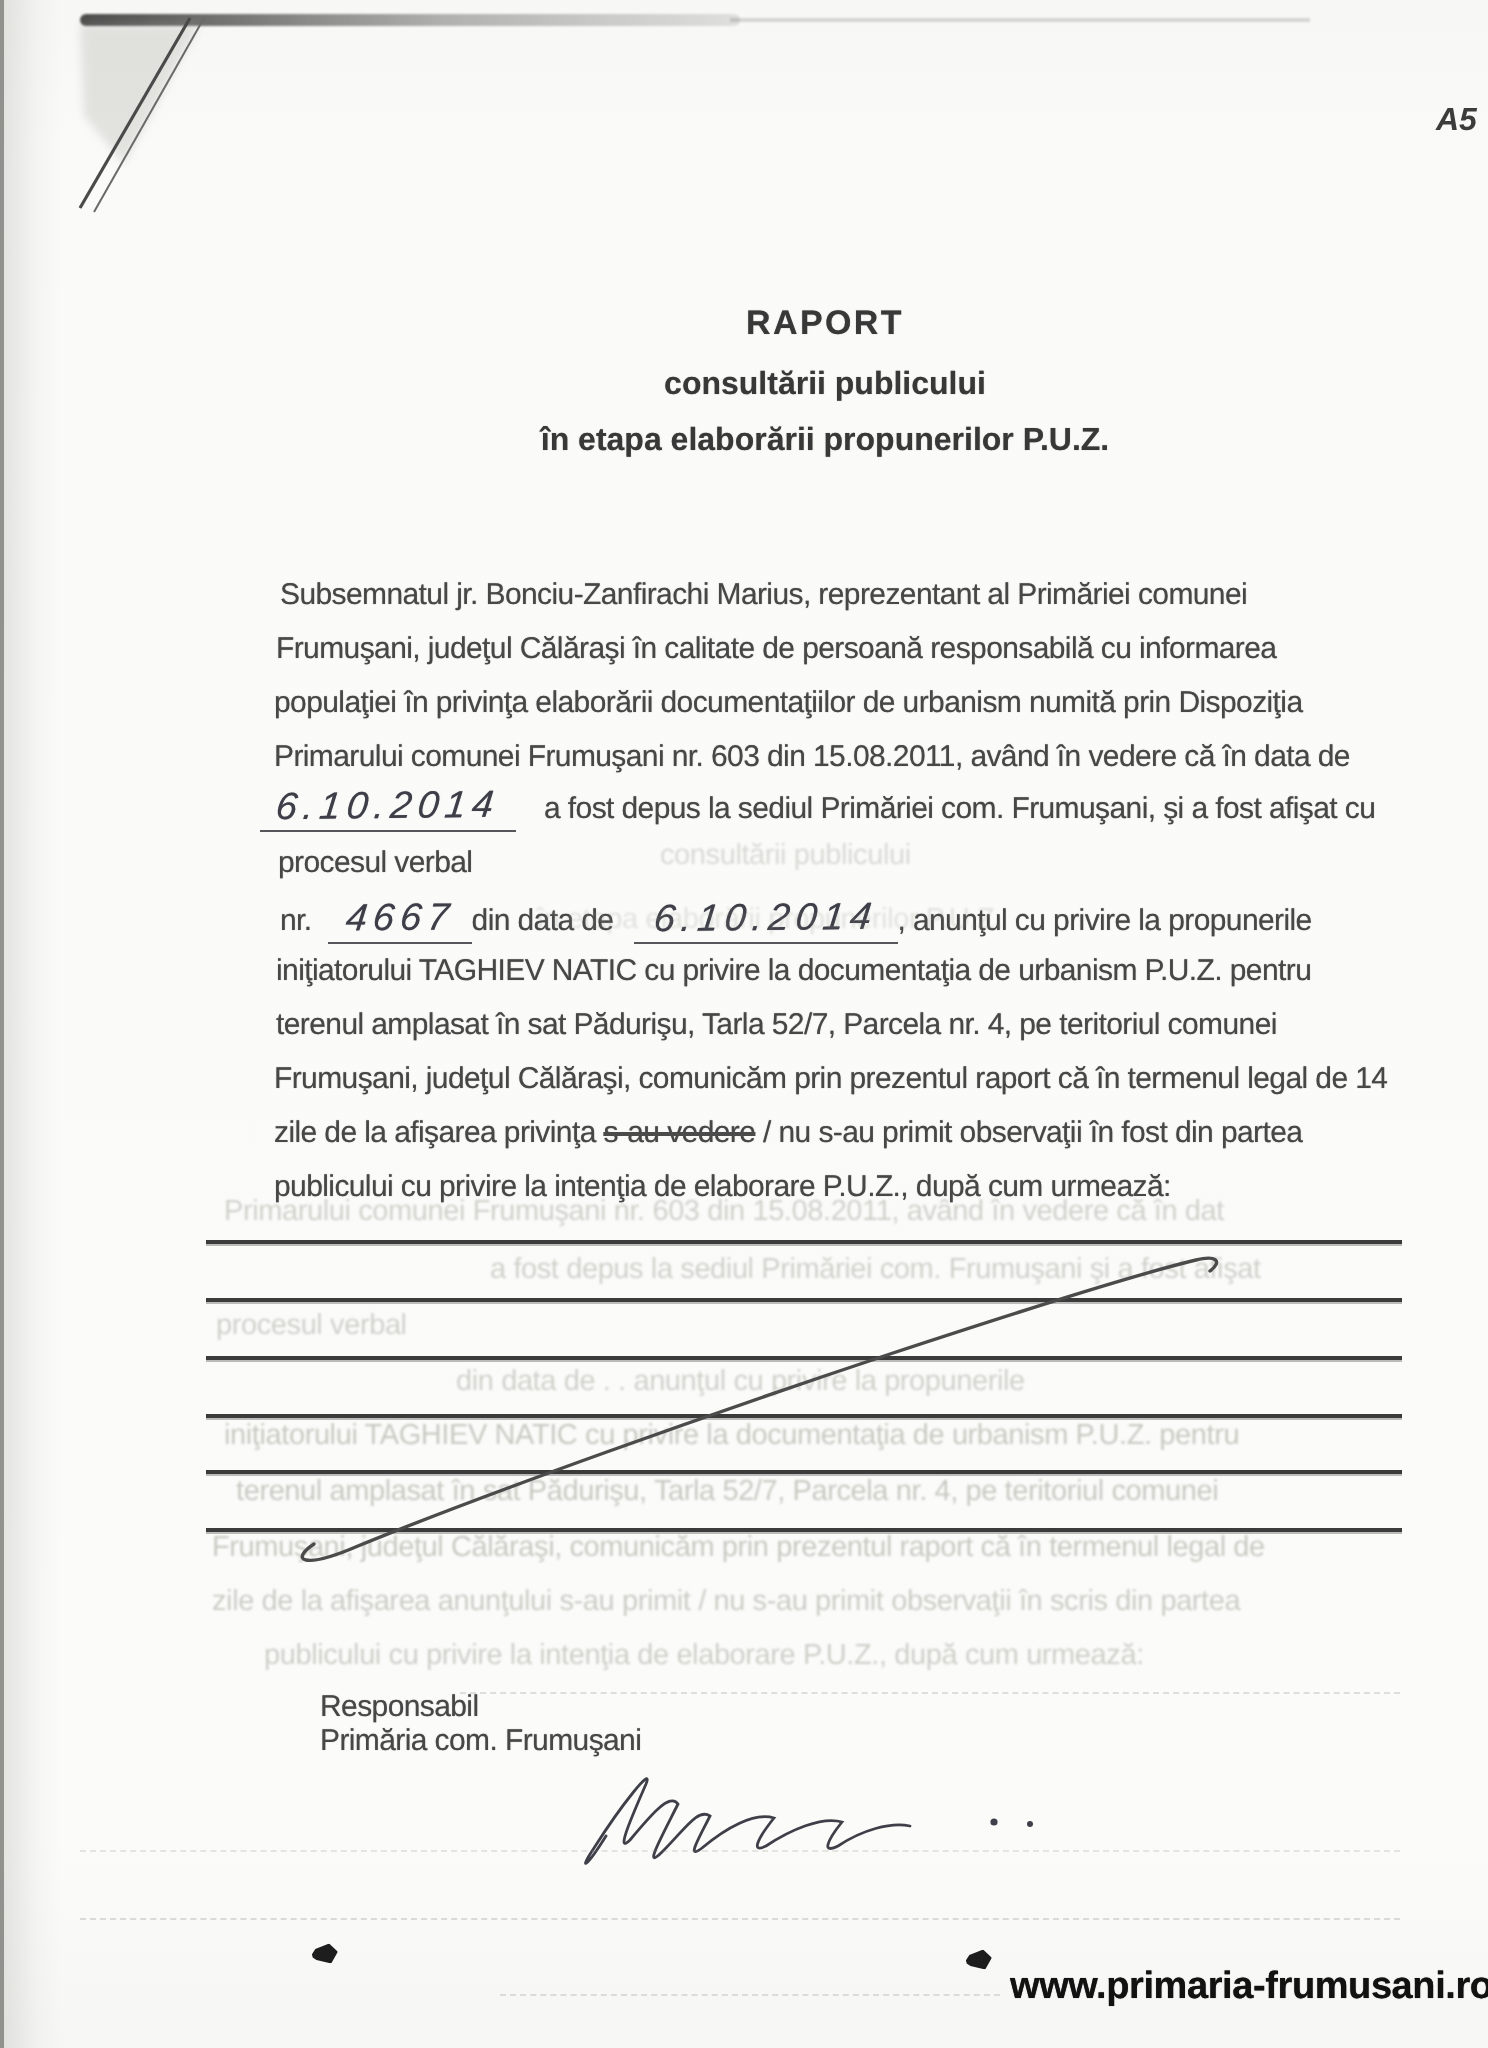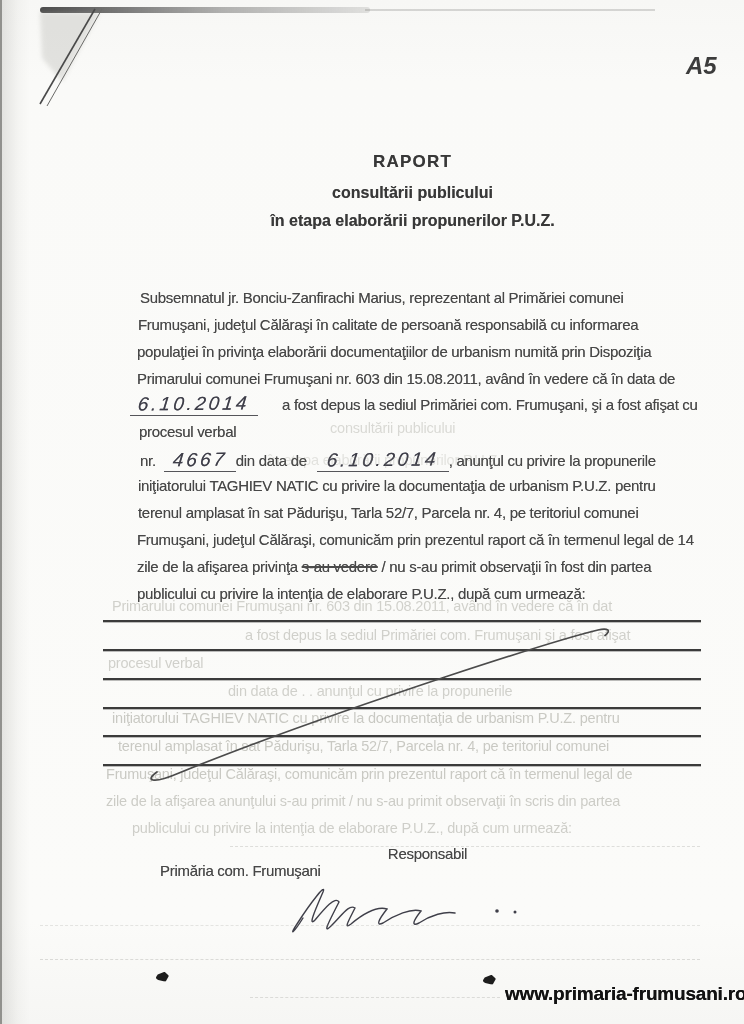--- a/index.html
+++ b/index.html
@@ -9,21 +9,21 @@
     font-family:"Liberation Sans", sans-serif;
     -webkit-font-smoothing:antialiased;
   }
   
   .edge-left{position:absolute;left:0;top:0;width:2px;height:1024px;background:#7d7d79;opacity:.8;}
   .edge-band{position:absolute;left:0;top:0;width:30px;height:1024px;
     background:linear-gradient(90deg,rgba(160,160,155,.28),rgba(200,200,195,.12) 60%,transparent);}
   .abs{position:absolute;white-space:nowrap;}
   .scan-text{color:#474747;text-shadow:0 0 .5px rgba(80,80,80,.65);letter-spacing:-0.3px;font-size:15px;}
   .title-line{font-weight:bold;color:#383838;text-shadow:0 0 .5px rgba(60,60,60,.6);text-align:center;width:535px;left:145px;}
-  .corner{font-style:italic;font-weight:bold;color:#3c3c3c;font-size:24px;}
+  .corner{font-style:italic;font-weight:bold;color:#3c3c3c;font-size:16px;margin-left:32px;}
   .fill{display:inline-block;border-bottom:1.7px solid #55555a;text-align:center;height:23px;line-height:23px;vertical-align:baseline;}
   .hand{font-style:italic;font-size:19px;letter-spacing:3px;color:#3e3e48;display:inline-block;transform:skewX(-7deg) rotate(-.6deg);text-shadow:0 0 .4px rgba(60,60,80,.6);}
   .struck{text-decoration:line-through;text-decoration-thickness:1.5px;text-decoration-color:#4b4b4b;}
   .ghost{position:absolute;white-space:nowrap;color:#8d8d82;opacity:.38;filter:blur(.6px);font-size:14.5px;letter-spacing:-0.2px;}
   .rule{position:absolute;left:103px;width:598px;height:2.4px;background:#3b3b3b;box-shadow:0 1px 0 rgba(70,70,70,.35);}
   .dash{position:absolute;border-top:1px dashed rgba(125,125,118,.45);height:0;}
   .arrow-mark{position:absolute;width:13px;height:10px;background:#1d1d1d;
     clip-path:polygon(0 45%,15% 20%,70% 0,100% 45%,70% 100%,15% 75%,0 60%);transform:rotate(-6deg);}
   .url{font-weight:bold;color:#121212;font-size:19px;letter-spacing:-0.2px;text-shadow:0 0 .4px #222;}
   svg{position:absolute;overflow:visible;}
@@ -48,21 +48,21 @@
   <div class="abs title-line" style="top:152px;font-size:17px;letter-spacing:1.2px;">RAPORT</div>
   <div class="abs title-line" style="top:184px;font-size:16px;">consultării publicului</div>
   <div class="abs title-line" style="top:212px;font-size:16px;">în etapa elaborării propunerilor P.U.Z.</div>
 
   <div class="abs scan-text" style="left:140px;top:289px;">Subsemnatul jr. Bonciu-Zanfirachi Marius, reprezentant al Primăriei comunei</div>
   <div class="abs scan-text" style="left:137px;top:343px;">populaţiei în privinţa elaborării documentaţiilor de urbanism numită prin Dispoziţia</div>
   <div class="abs scan-text" style="left:138px;top:316px;">Frumuşani, judeţul Călăraşi în calitate de persoană responsabilă cu informarea</div>
   <div class="abs scan-text" style="left:137px;top:370px;">Primarului comunei Frumuşani nr. 603 din 15.08.2011, având în vedere că în data de</div>
 
   <div class="abs scan-text" style="left:130px;top:392px;">
-    <span class="fill" style="width:128px;"><span class="hand">6.10.2014</span></span><span style="margin-left:24px;">a fost depus la sediul Primăriei com. Frumuşani, şi a fost afişat cu</span>
+    <span class="fill" style="width:128px;"><span class="hand">6.10.2014</span></span><span style="margin-left:14px;">a fost depus la sediul Primăriei com. Frumuşani, şi a fost afişat cu</span>
   </div>
 
   <div class="abs scan-text" style="left:139px;top:423px;">procesul verbal</div>
 
   <div class="abs scan-text" style="left:140px;top:448px;">
     <span>nr.</span><span class="fill" style="width:72px;margin-left:8px;"><span class="hand">4667</span></span><span style="">din data de</span><span class="fill" style="width:132px;margin-left:10px;"><span class="hand">6.10.2014</span></span><span>, anunţul cu privire la propunerile</span>
   </div>
 
   <div class="abs scan-text" style="left:138px;top:477px;">iniţiatorului TAGHIEV NATIC cu privire la documentaţia de urbanism P.U.Z. pentru</div>
   <div class="abs scan-text" style="left:138px;top:504px;">terenul amplasat în sat Pădurişu, Tarla 52/7, Parcela nr. 4, pe teritoriul comunei</div>
@@ -88,21 +88,21 @@
   <div class="rule" style="top:649px;"></div>
   <div class="rule" style="top:678px;"></div>
   <div class="rule" style="top:707px;"></div>
   <div class="rule" style="top:735px;"></div>
   <div class="rule" style="top:764px;"></div>
 
   <svg width="620" height="175" style="left:95px;top:615px;">
     <path d="M 62 157 C 50 165 56 170 84 158 C 150 131 260 92 350 62 C 432 35 482 20 503 15 C 513 12.5 516.5 15.5 510 20.5" fill="none" stroke="#4b4b4b" stroke-width="1.7" stroke-linecap="round"></path>
   </svg>
 
-  <div class="abs scan-text" style="left:160px;top:845px;width:535px;text-align:center;">Responsabil</div>
+  <div class="abs scan-text" style="left:160px;top:845px;width:535px;">Responsabil</div>
   <div class="abs scan-text" style="left:160px;top:862px;width:535px;text-align:left;">Primăria com. Frumuşani</div>
 
   <svg width="250" height="62" style="left:285px;top:878px;">
     <path d="M 18 40 C 8 56 4 58 12 46 C 26 24 42 4 38 14 C 32 28 22 50 30 42 C 40 30 50 18 54 24 C 46 40 36 58 46 48 C 58 36 64 26 70 30 C 64 42 58 52 66 46 C 78 36 92 28 102 31 C 94 41 90 49 98 45 C 110 37 126 30 136 33 C 128 43 126 49 134 45 C 146 37 160 33 170 35" fill="none" stroke="#3f3f49" stroke-width="1.4" stroke-linecap="round"></path>
     <circle cx="212" cy="33" r="1.8" fill="#3f3f49"></circle>
     <circle cx="230" cy="34" r="1.5" fill="#3f3f49"></circle>
   </svg>
 
   <div class="dash" style="left:230px;top:846px;width:470px;opacity:.5;"></div>
   <div class="dash" style="left:40px;top:925px;width:660px;opacity:.4;"></div>

